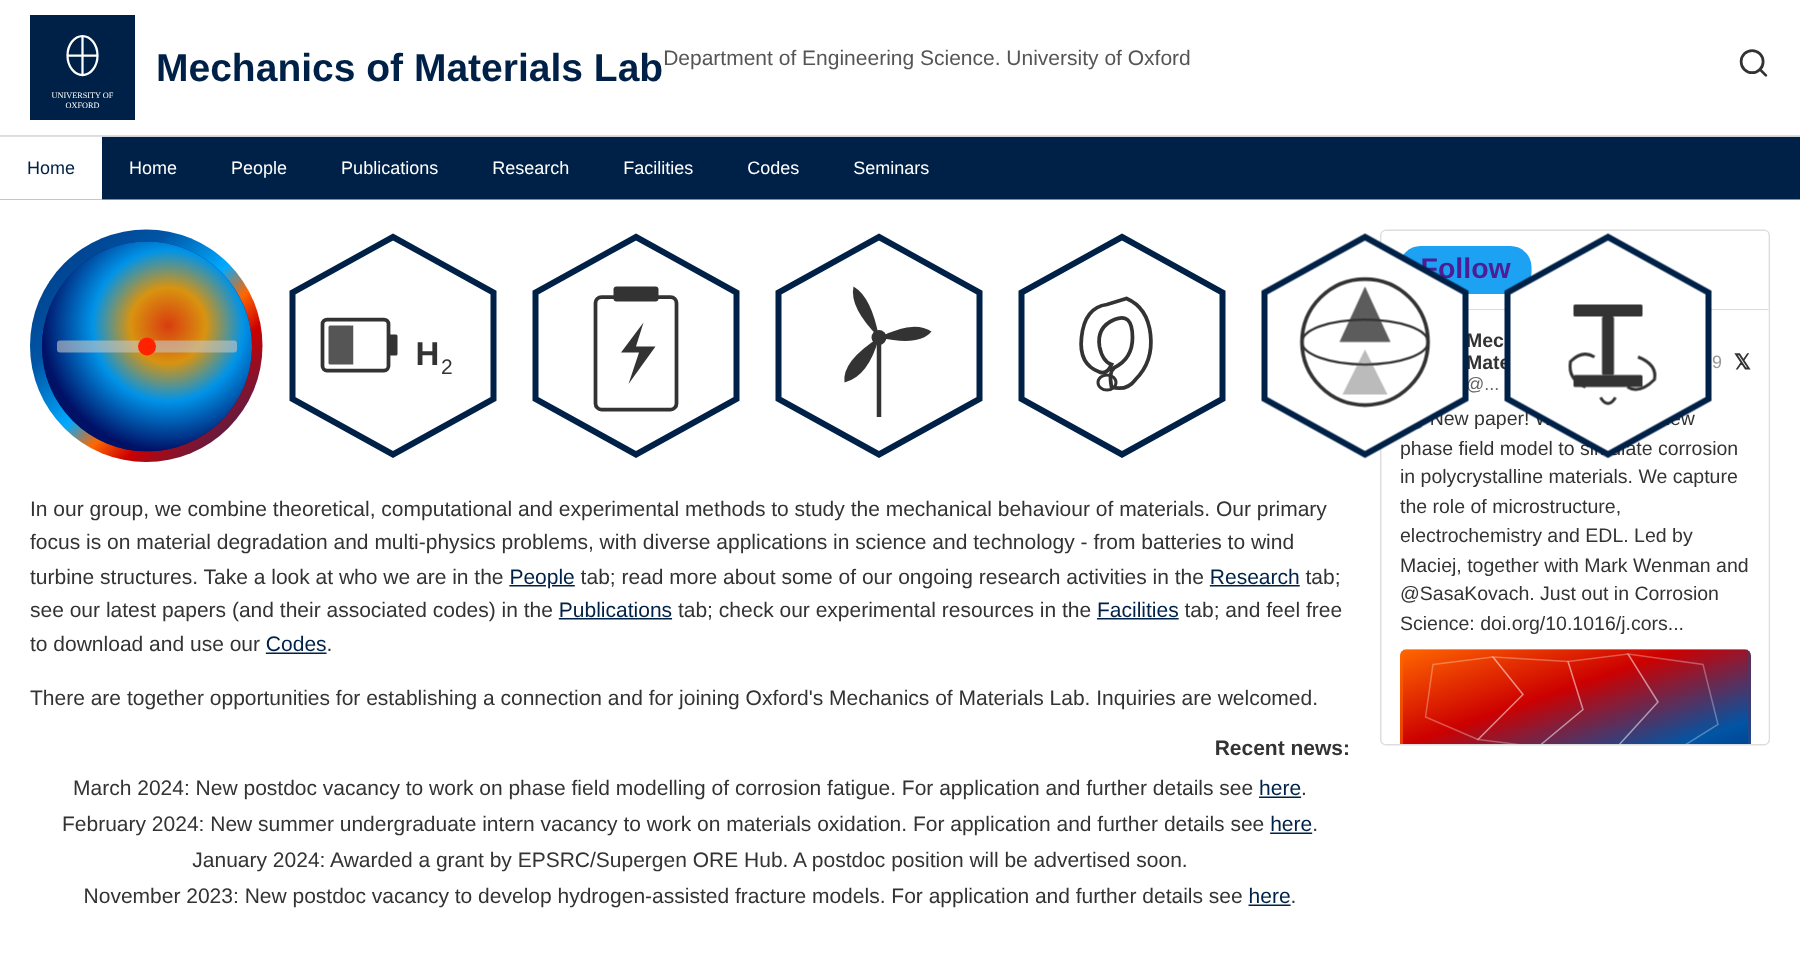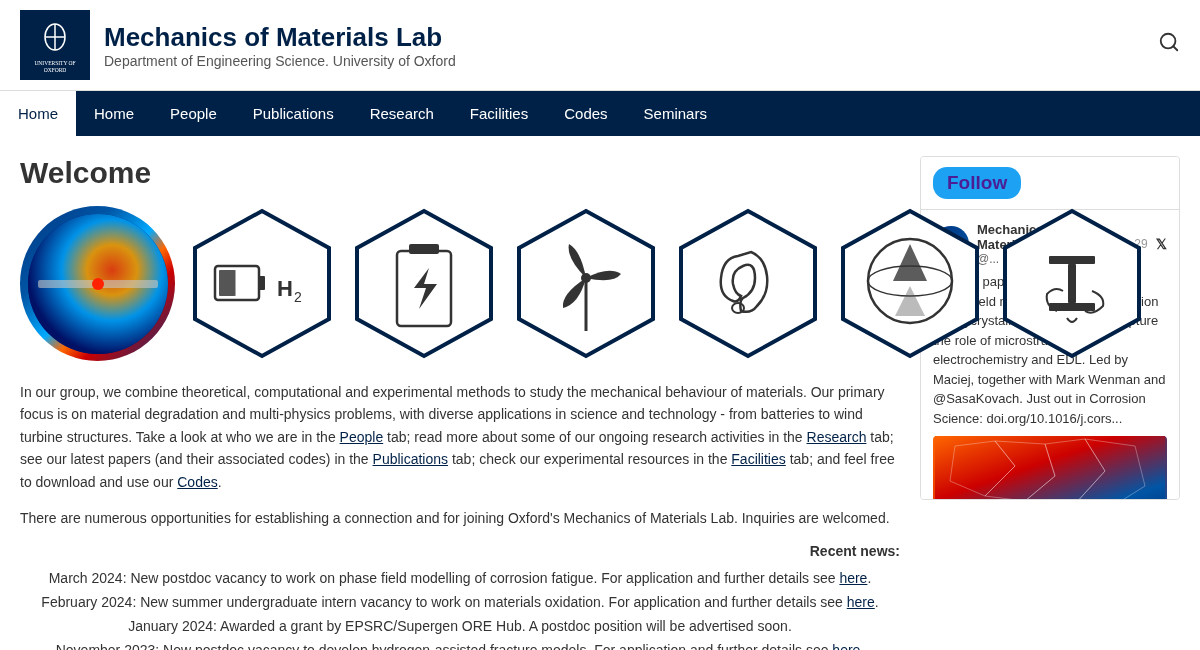--- a/index.html
+++ b/index.html
@@ -28,21 +28,21 @@
       align-items: center;
       justify-content: center;
       background: #002147;
     }
     .oxford-logo svg {
       width: 60px;
       height: 60px;
     }
     .site-title {
       display: flex;
-      flex-direction: column;
+      flex-direction: row;
     }
     .site-title h1 {
       font-size: 26px;
       font-weight: bold;
       color: #002147;
     }
     .site-title p {
       font-size: 14px;
       color: #555;
     }
@@ -60,21 +60,21 @@
     .navbar {
       background: #002147;
       display: flex;
       align-items: center;
     }
     .navbar a {
       display: inline-block;
       padding: 14px 18px;
       color: #fff;
       text-decoration: none;
-      font-size: 15px;
+      font-size: 12px;
       font-weight: 500;
     }
     .navbar a.active-item {
       background: #fff;
       color: #002147;
     }
 
     
     .main-container {
       display: flex;
@@ -297,21 +297,20 @@
   <a href="#">People</a>
   <a href="#">Publications</a>
   <a href="#">Research</a>
   <a href="#">Facilities</a>
   <a href="#">Codes</a>
   <a href="#">Seminars</a>
 </nav>
 
 <div class="main-container">
   <div class="content-area">
-    <h2 class="welcome-title">Welcome</h2>
 
     <div class="hex-strip">
 
       <div class="hex-item">
         <div class="circle-img">
           <svg viewBox="0 0 140 140" xmlns="http://www.w3.org/2000/svg">
             <defs>
               <radialGradient id="femGrad" cx="60%" cy="40%" r="60%">
                 <stop offset="0%" stop-color="#ff4400"></stop>
                 <stop offset="30%" stop-color="#ffaa00"></stop>
@@ -411,21 +410,21 @@
             <path d="M60 105 Q48 100 50 88 Q58 80 66 85" fill="none" stroke="#333" stroke-width="2"></path>
             <path d="M80 112 Q75 120 70 112" fill="none" stroke="#333" stroke-width="2"></path>
           </svg>
         </div>
       </div>
     </div>
 
     <div class="description">
       In our group, we combine theoretical, computational and experimental methods to study the mechanical behaviour of materials. Our primary focus is on material degradation and multi-physics problems, with diverse applications in science and technology - from batteries to wind turbine structures. Take a look at who we are in the <a href="#">People</a> tab; read more about some of our ongoing research activities in the <a href="#">Research</a> tab; see our latest papers (and their associated codes) in the <a href="#">Publications</a> tab; check our experimental resources in the <a href="#">Facilities</a> tab; and feel free to download and use our <a href="#">Codes</a>.
     </div>
-    <div class="description">There are numerous opportunities for establishing a connection and for joining Oxford's Mechanics of Materials Lab. Inquiries are welcomed.</div>
+    <div class="description">There are together opportunities for establishing a connection and for joining Oxford's Mechanics of Materials Lab. Inquiries are welcomed.</div>
 
     <div class="recent-news">
       <div class="news-title">Recent news:</div>
       <div class="news-item">March 2024: New postdoc vacancy to work on phase field modelling of corrosion fatigue. For application and further details see <a href="#">here</a>.</div>
       <div class="news-item">February 2024: New summer undergraduate intern vacancy to work on materials oxidation. For application and further details see <a href="#">here</a>.</div>
       <div class="news-item">January 2024: Awarded a grant by EPSRC/Supergen ORE Hub. A postdoc position will be advertised soon.</div>
       <div class="news-item">November 2023: New postdoc vacancy to develop hydrogen-assisted fracture models. For application and further details see <a href="#">here</a>.</div>
 
     </div>
   </div>

